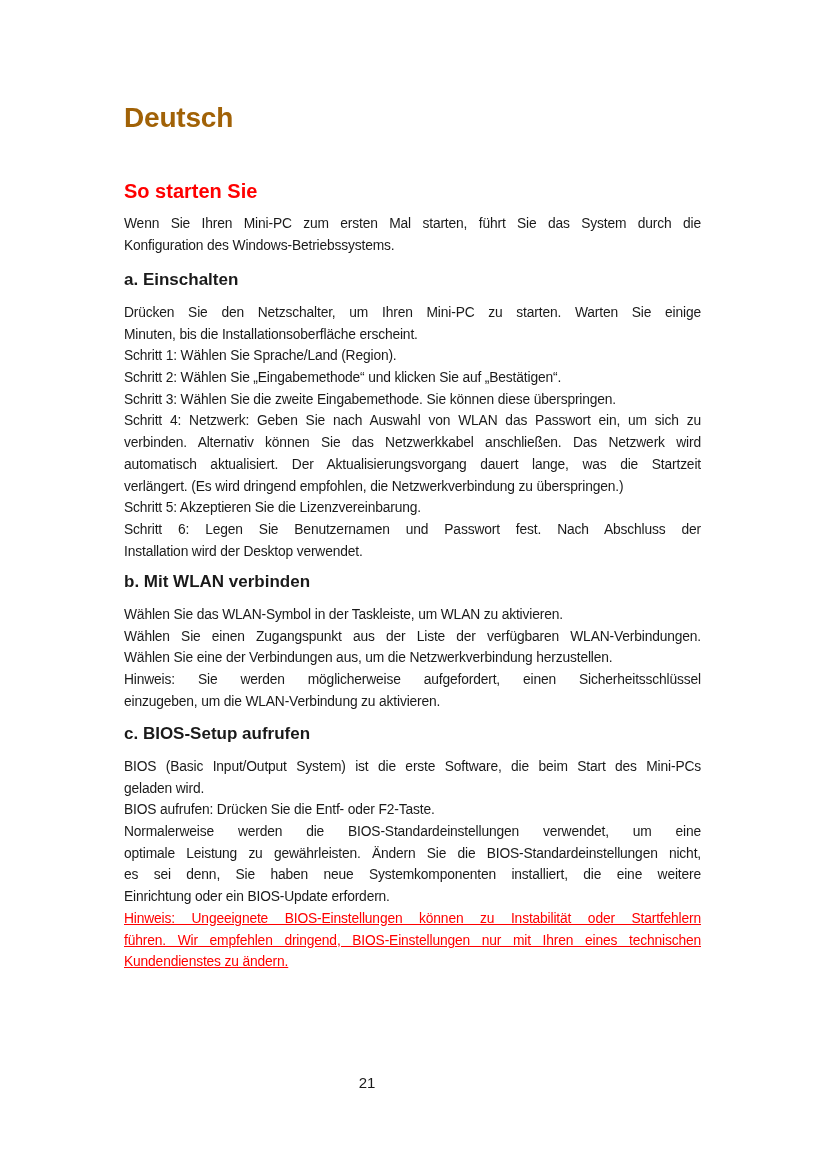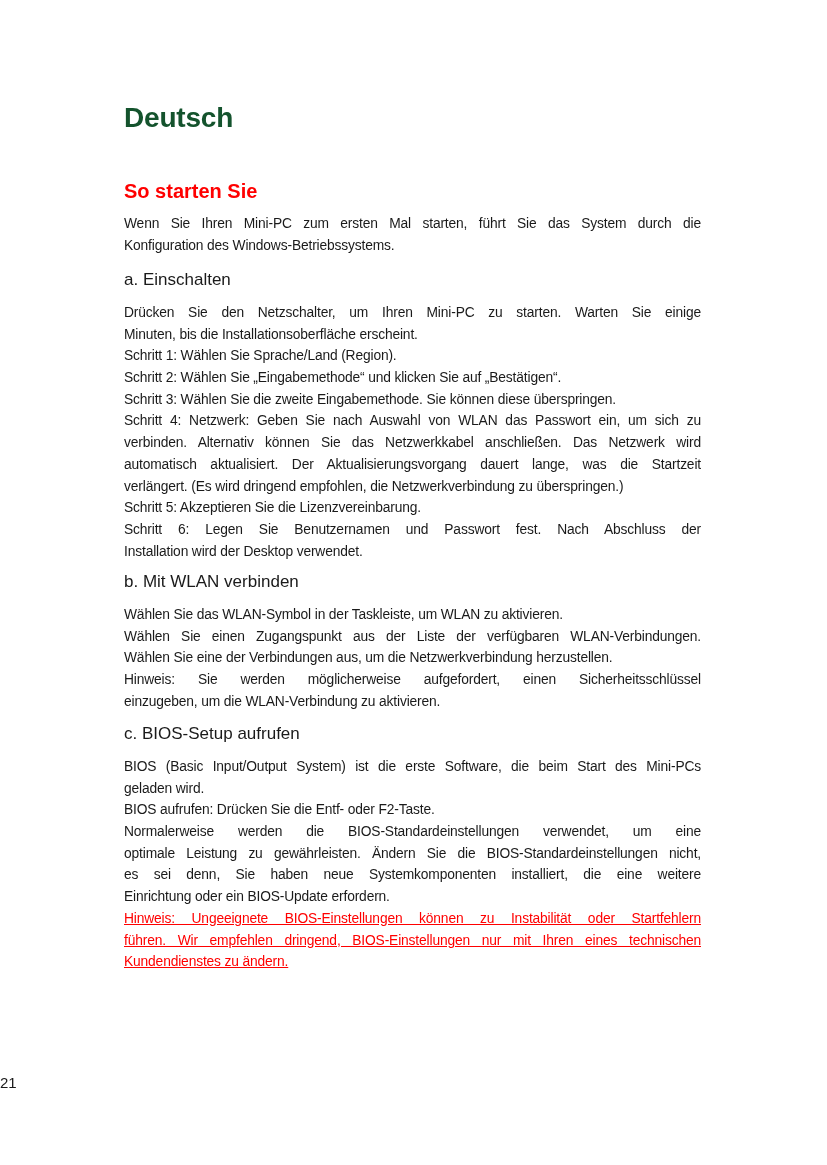--- a/index.html
+++ b/index.html
@@ -3,34 +3,34 @@
 <meta charset="utf-8">
 <style>
   html, body { margin: 0; padding: 0; background: #ffffff; }
   body { width: 827px; height: 1165px; position: relative; overflow: hidden;
          font-family: "Liberation Sans", sans-serif; color: #1a1a1a; }
   .page { position: absolute; left: 0; top: 0; width: 827px; height: 1165px; }
   .h1 { position: absolute; left: 124px; top: 102px; font-size: 28px; font-weight: bold;
         color: #00b0f0; letter-spacing: -0.2px; }
   .h2 { position: absolute; left: 124px; top: 180px; font-size: 20px; font-weight: bold;
         color: #ff0000; }
-  .h3 { position: absolute; left: 124px; font-size: 17px; font-weight: normal; color: #1a1a1a; }
+  .h3 { position: absolute; left: 124px; font-size: 17px; font-weight: bold; color: #1a1a1a; }
   .block { position: absolute; left: 124px; width: 577px; }
   .line { display: block; height: 21.7px; line-height: 21.7px; font-size: 13.8px;
           white-space: nowrap; overflow: hidden; letter-spacing: -0.15px; }
   .line.j { text-align: justify; text-align-last: justify; white-space: normal; }
   .red { color: #ff0000; text-decoration: underline; }
-  .pagenum { position: absolute; left: 0; width: 734px; top: 1074px; 
+  .pagenum { position: absolute; left: 0; width: 734px; top: 1074px; text-align: center;
              font-size: 15px; color: #1a1a1a; }
 </style>
 </head>
 <body>
 
 <div class="page">
-  <div class="h1" style="color: #14532d;">Deutsch</div>
+  <div class="h1" style="color: #a16207;">Deutsch</div>
   <div class="h2" style="color: rgb(255, 0, 0);">So starten Sie</div>
 
   <div class="block" style="top:213px;">
     <span class="line j">Wenn Sie Ihren Mini-PC zum ersten Mal starten, führt Sie das System durch die</span>
     <span class="line">Konfiguration des Windows-Betriebssystems.</span>
   </div>
 
   <div class="h3" style="top:270px;">a. Einschalten</div>
   <div class="block" id="sec0" style="top:302px;">
       <span class="line j">Drücken Sie den Netzschalter, um Ihren Mini-PC zu starten. Warten Sie einige</span>

